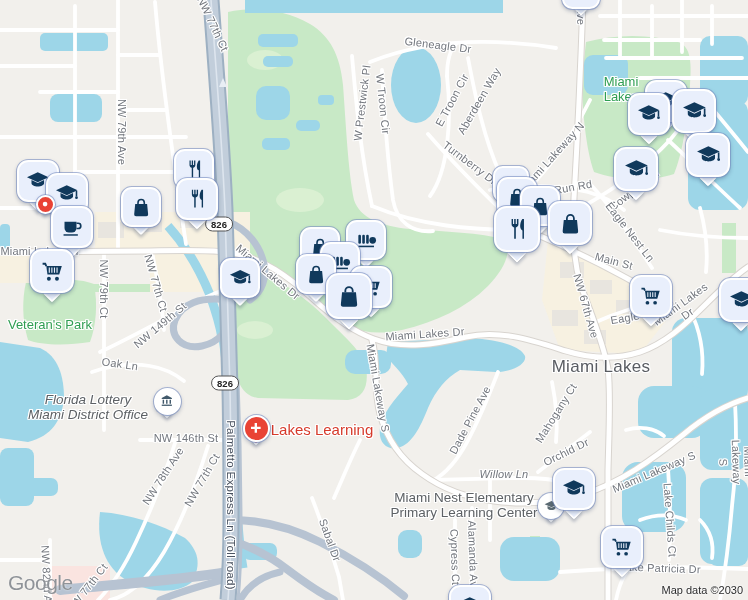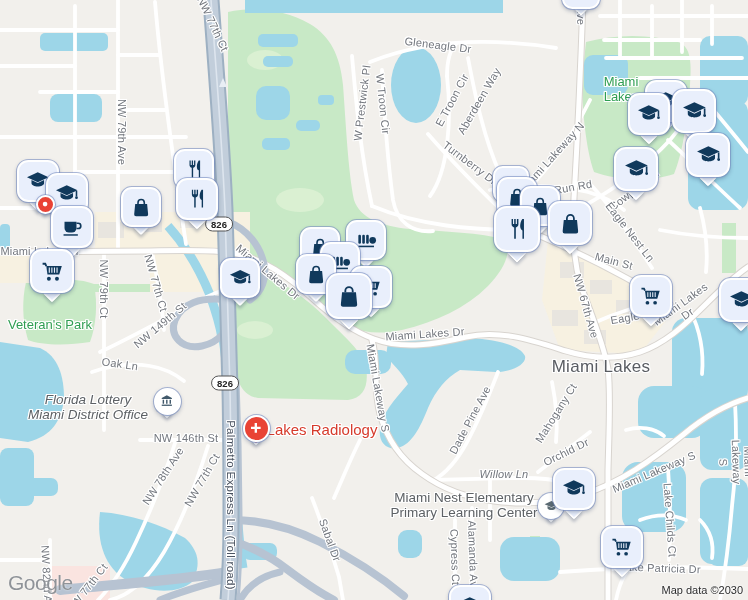--- a/index.html
+++ b/index.html
@@ -260,21 +260,21 @@
       <div class="lbl st" style="left: 660px; top: 568px; transform: translate(-50%, -50%) rotate(2deg);">Lake Patricia Dr</div>
       <div class="lbl hwy" style="left: 231px; top: 505px; transform: translate(-50%, -50%) rotate(90deg);">Palmetto Express Ln (Toll road)</div>
       <div class="lbl park" style="left: 621px; top: 90px; transform: translate(-50%, -50%) rotate(0deg);">Miami
 Lakes</div>
       <div class="lbl park" style="left: 50px; top: 325px; transform: translate(-50%, -50%) rotate(0deg);">Veteran's Park</div>
       <div class="lbl city" style="left: 601px; top: 367px; transform: translate(-50%, -50%) rotate(0deg);">Miami Lakes</div>
       <div class="lbl poi" style="left: 88px; top: 407px; transform: translate(-50%, -50%) rotate(0deg); font-style: italic;">Florida Lottery
 Miami District Office</div>
       <div class="lbl poi" style="left: 464px; top: 505px; transform: translate(-50%, -50%) rotate(0deg);">Miami Nest Elementary
 Primary Learning Center</div>
-      <div class="lbl poi-red" style="left: 322px; top: 430px; transform: translate(-50%, -50%) rotate(0deg);">Lakes Radiology</div>
+      <div class="lbl poi-red" style="left: 322px; top: 430px; transform: translate(-50%, -50%) rotate(0deg);">Lakes Learning</div>
       <div class="shield" style="left: 219px; top: 224px;">826</div>
       <div class="shield" style="left: 225px; top: 383px;">826</div>
       <div class="shield" style="left: 162px; top: 618px;">924</div>
       <div class="pin" style="left: 17px; top: 160px; width: 42px; height: 42px; z-index: 10;">
         <div class="tip"></div>
         <div class="box">
           <svg viewBox="0 0 24 24">
             <path d="M12 3.2 23 8.3 12 13.4 1 8.3z"></path>
             <path d="M5.6 11.2v3.3c0 1.8 2.9 3.3 6.4 3.3s6.4-1.5 6.4-3.3v-3.3L12 14.2z"></path>
             <path d="M21.9 9.1v5.6" stroke="#10395c" stroke-width="1.6" fill="none"></path>

